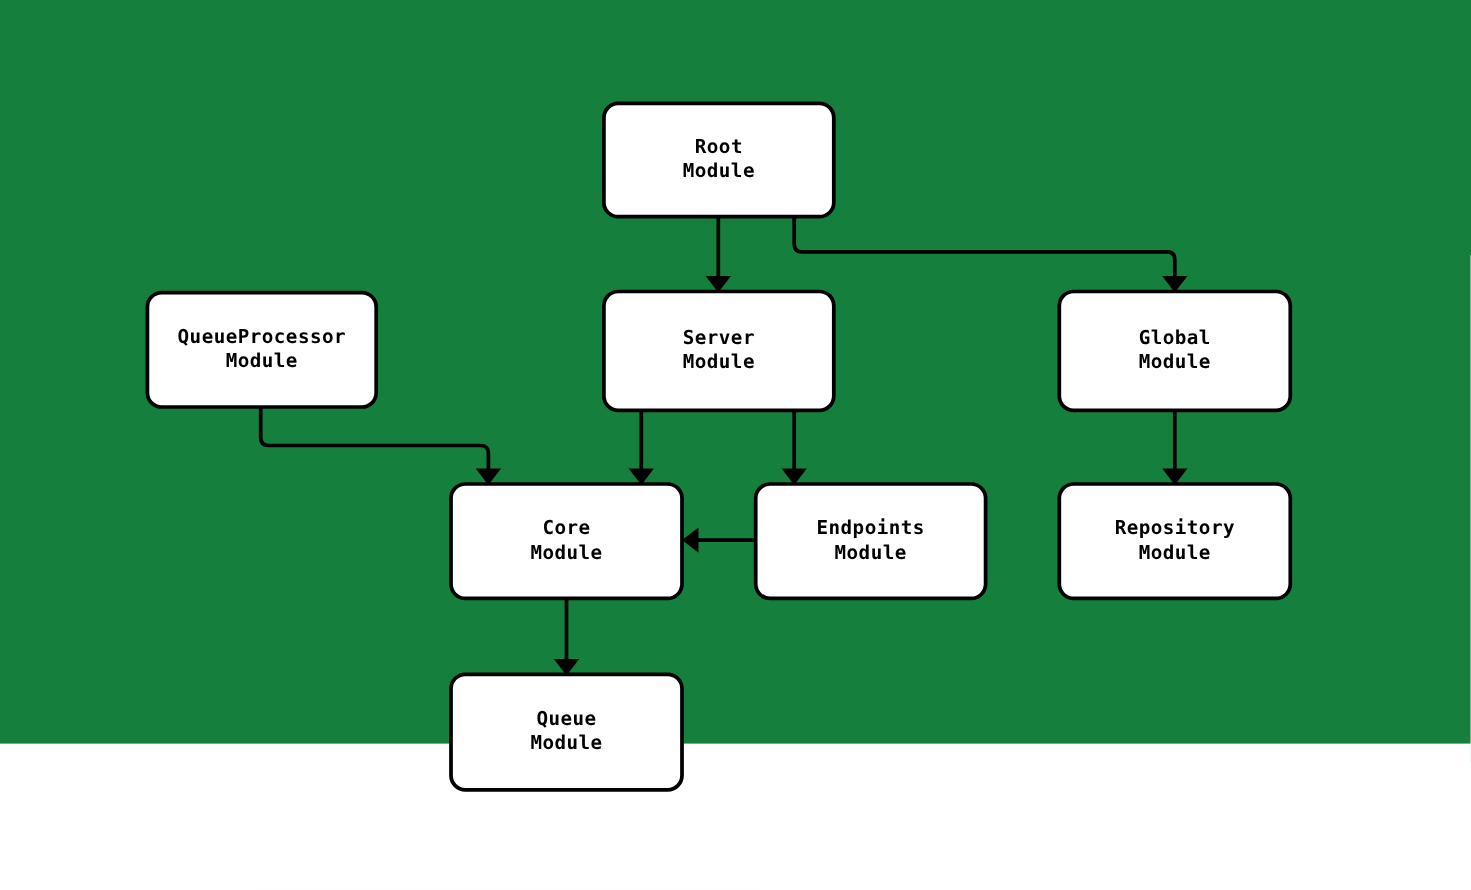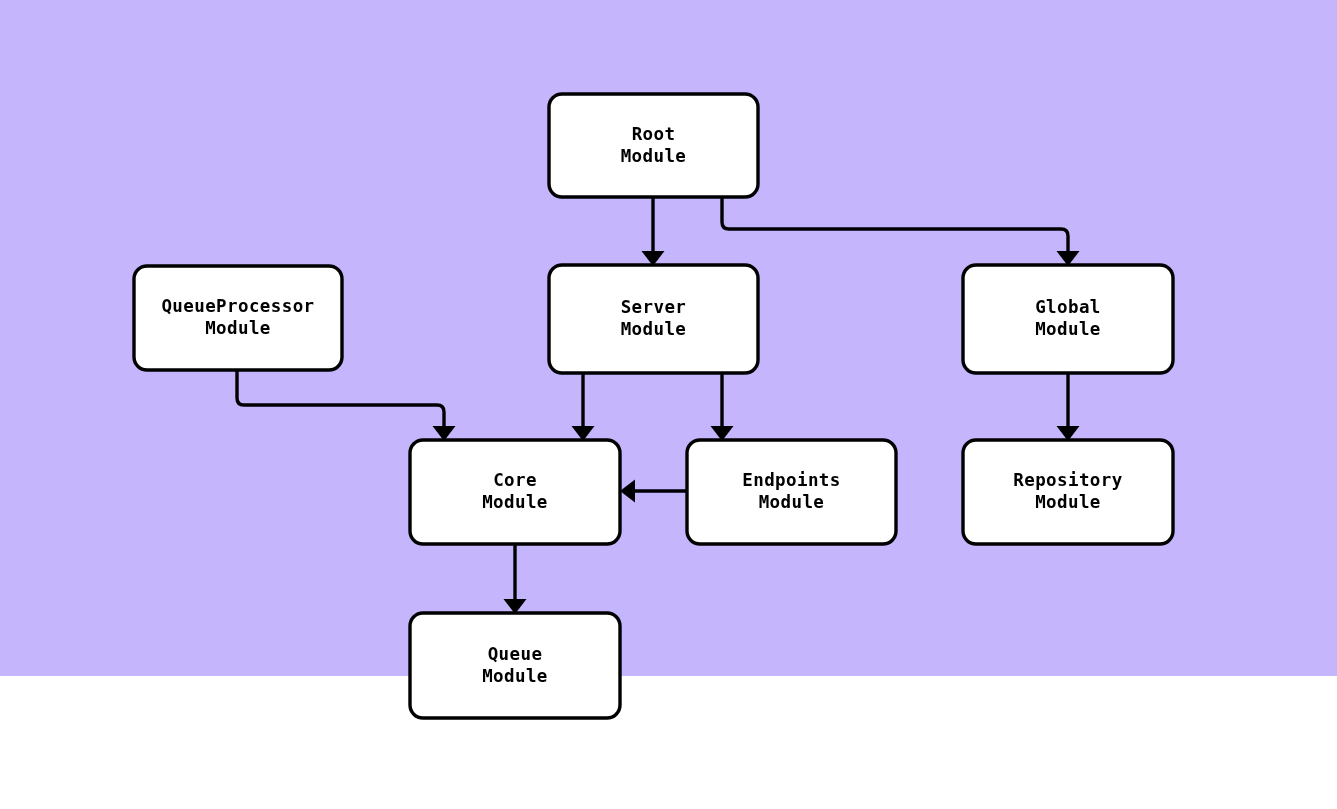--- a/index.html
+++ b/index.html
@@ -11,21 +11,21 @@
   body {
     width: 1337px;
     height: 809px;
     overflow: hidden;
     font-family: "DejaVu Sans Mono", "Liberation Mono", monospace;
   }
   #diagram-root {
     position: relative;
     width: 1337px;
     height: 676px;
-    background: #c4b5fd;
+    background: #15803d;
     text-align: center;
   }
   svg.diagram-canvas {
     display: block;
     width: 1337px;
     height: 809px;
   }
   .node-box {
     fill: #ffffff;
     stroke: #000000;

